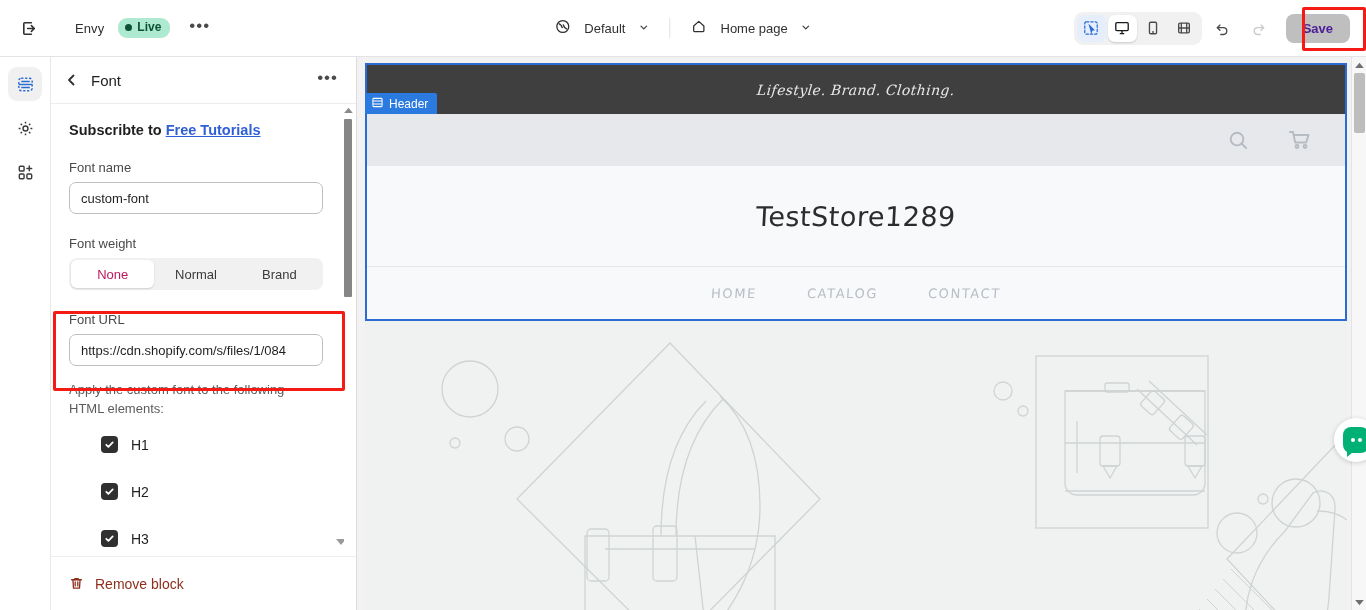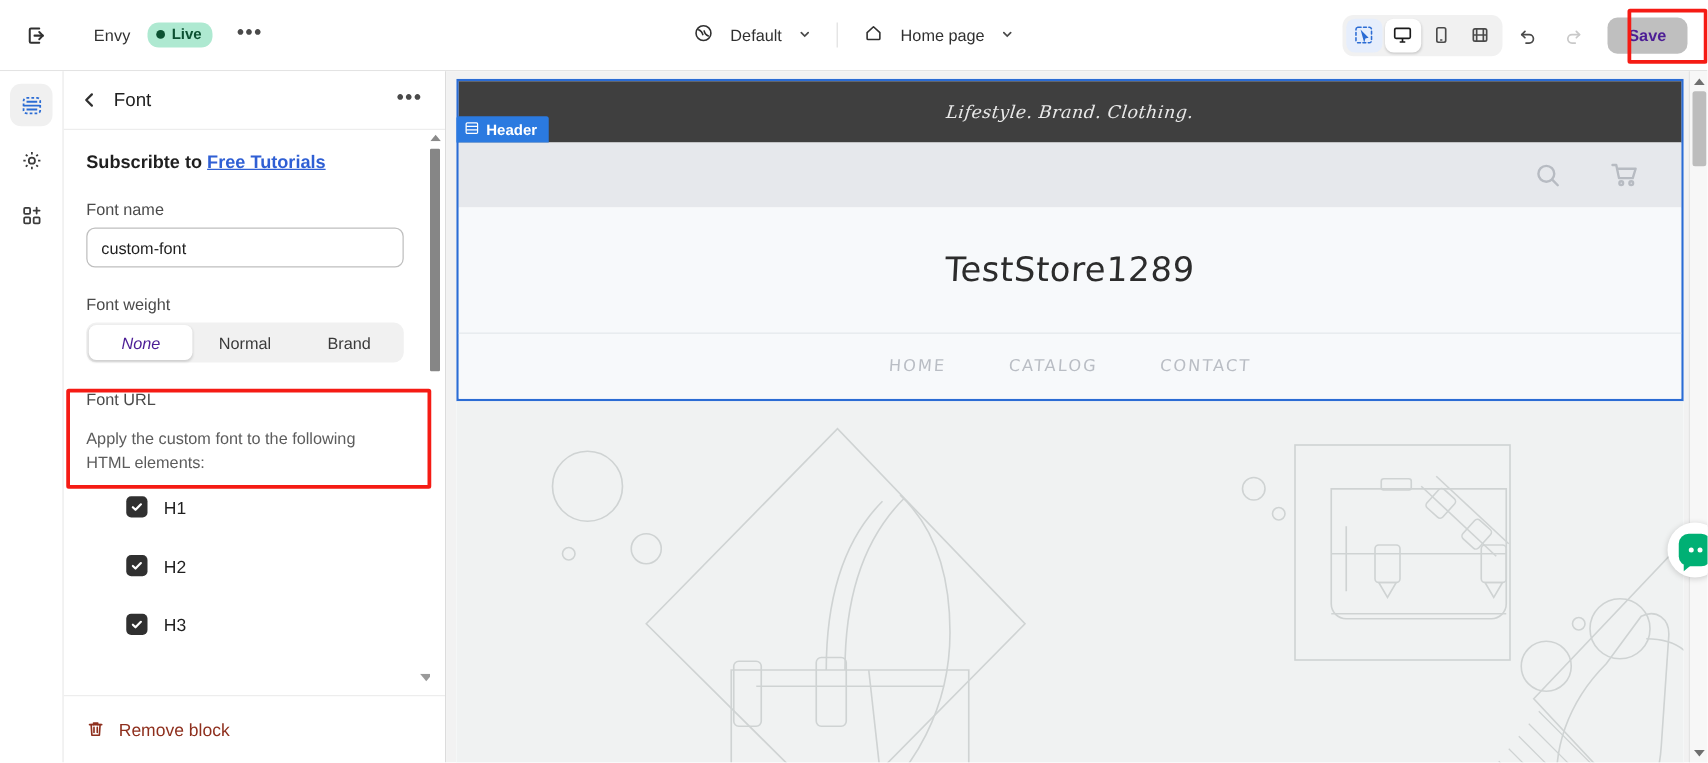--- a/index.html
+++ b/index.html
@@ -107,21 +107,21 @@
     font-family: "Liberation Sans", sans-serif; outline: none;
   }
   .seg {
     width: 254px; height: 32px; background: #f1f1f1; border-radius: 8px;
     display: flex; padding: 2px; margin-bottom: 22px;
   }
   .seg-opt {
     flex: 1; display: flex; align-items: center; justify-content: center;
     font-size: 13px; color: #3a3a3a; border-radius: 6px; cursor: pointer;
   }
-  .seg-opt.active { background: #ffffff; color: #4c1d95; box-shadow: 0 1px 2px rgba(0,0,0,.14); font-style: italic; }
+  .seg-opt.active { background: #ffffff; color: #be185d; box-shadow: 0 1px 2px rgba(0,0,0,.14); }
   .apply-note { font-size: 13px; color: #5c5c5c; line-height: 19px; margin: 14px 0 18px; max-width: 248px;}
   .check-row { display: flex; align-items: center; gap: 13px; margin-bottom: 30px; padding-left: 32px; }
   .cbox {
     width: 17px; height: 17px; border-radius: 4px; background: #303030;
     display: flex; align-items: center; justify-content: center; cursor: pointer;
   }
   .cbox svg { display: block; }
   .check-label { font-size: 14px; color: #1f1f1f; }
 
   .panel-scrollbar {
@@ -155,21 +155,21 @@
   .sec-header { position: relative; border: 2px solid #2b6cd4; }
   .announce {
     height: 49px; background: #3f3f3f; display: flex; align-items: center; justify-content: center;
   }
   .announce-text {
     color: #e9e9e9; font-size: 14px; font-style: italic;
     font-family: "DejaVu Serif", serif; letter-spacing: .4px; transform: skewX(-6deg);
   }
   .header-tag {
     position: absolute; left: -2px; top: 28px; height: 21px; background: #2b7ae0;
-    color: #fff; font-size: 12px; font-weight: 700; display: flex; align-items: center;
+    color: #fff; font-size: 12px; font-weight: 400; display: flex; align-items: center;
     gap: 6px; padding: 0 9px 0 7px; border-radius: 2px 2px 0 0; z-index: 5;
   }
   .store-top {
     height: 52px; background: #e6e8ec; display: flex; align-items: center;
     justify-content: flex-end; padding-right: 32px; gap: 36px;
   }
   .store-ic { color: #b7bbc2; display: flex; }
   .store-mid {
     height: 100px; background: #f7f9fb; display: flex; align-items: center; justify-content: center;
   }
@@ -358,20 +358,21 @@
       <input class="text-input" style="margin-bottom: 22px;" value="custom-font">
 
       <div class="field-label">Font weight</div>
       <div class="seg">
         <div class="seg-opt active">None</div>
         <div class="seg-opt">Normal</div>
         <div class="seg-opt">Brand</div>
       </div>
 
       <div class="field-label">Font URL</div>
+      <input class="text-input" value="https://cdn.shopify.com/s/files/1/084" style="">
 
       <div class="apply-note">Apply the custom font to the following HTML elements:</div>
 
       <div class="check-row">
         <span class="cbox">
           <svg width="11" height="11" viewBox="0 0 12 12" fill="none" stroke="#ffffff" stroke-width="1.9" stroke-linecap="round" stroke-linejoin="round">
               <path d="M2.5 6.3l2.3 2.3L9.5 3.8"></path>
             </svg>
         </span>
         <span class="check-label">H1</span>

